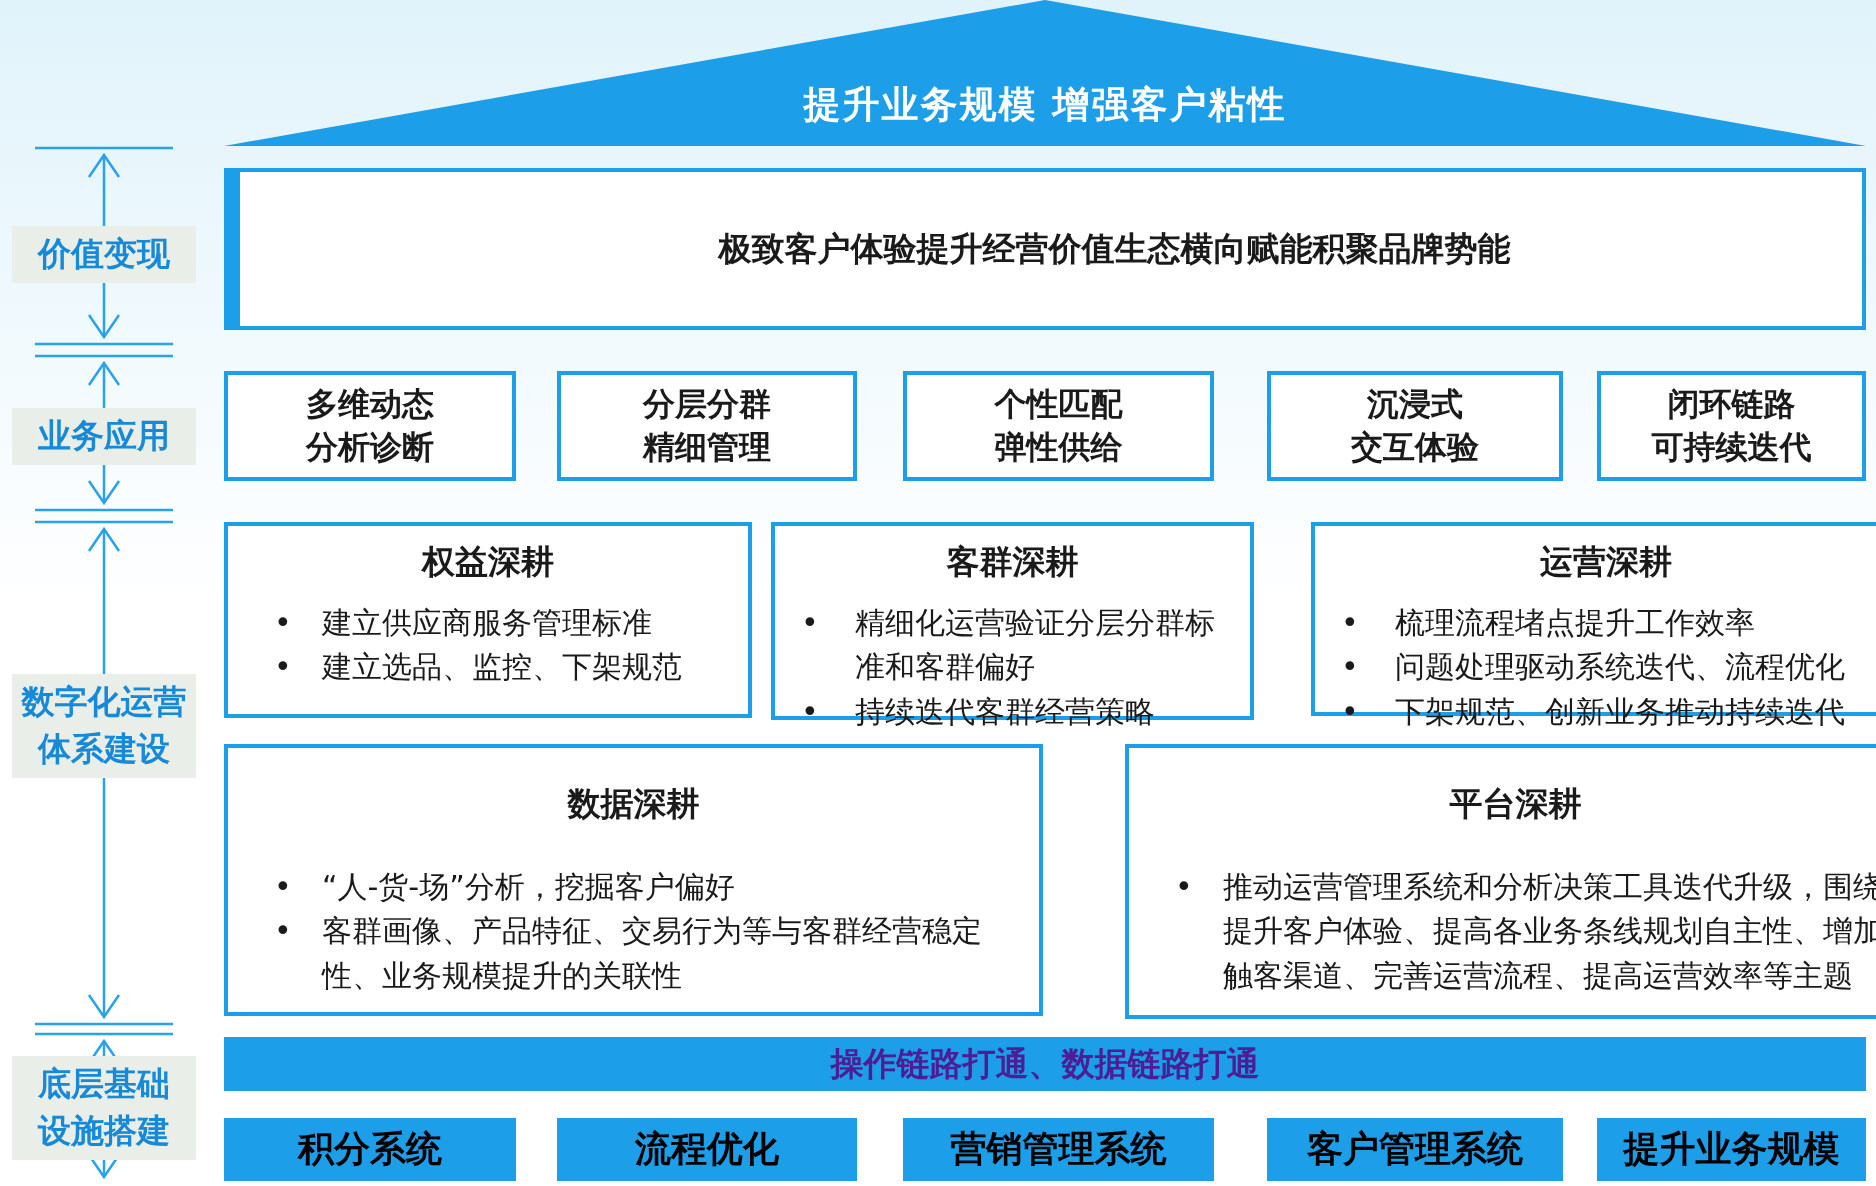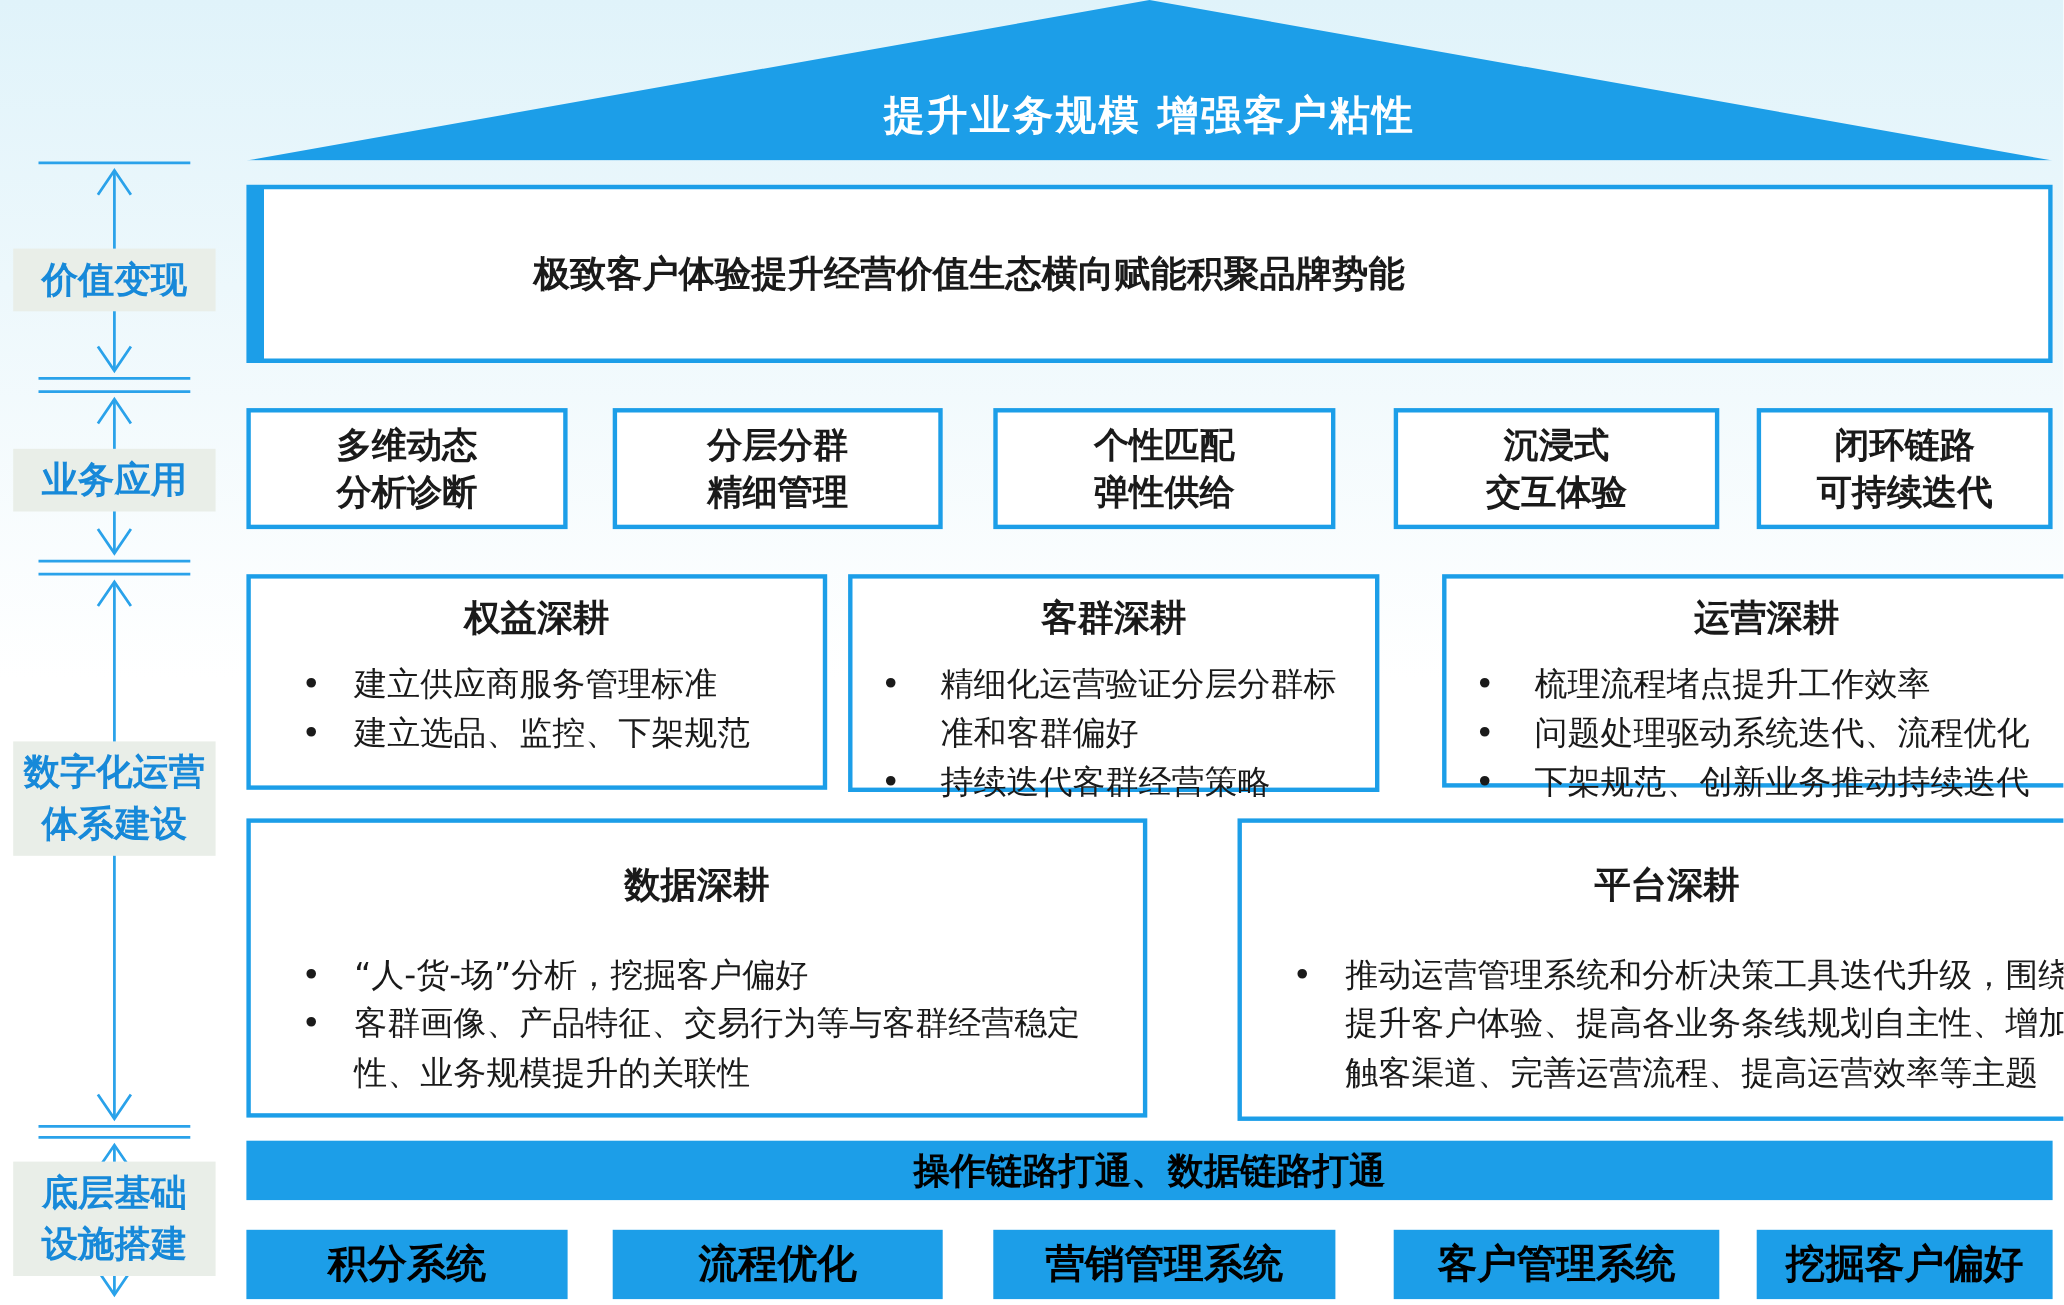--- a/index.html
+++ b/index.html
@@ -14,38 +14,38 @@
   .roof-text{position:absolute;left:0;right:0;bottom:16px;text-align:center;color:#fff;
         font-size:37px;font-weight:bold;letter-spacing:2px;}
   
   .varrow{position:absolute;left:29px;z-index:1;}
   .varrow line,.varrow polyline{stroke:#2AA2EA;stroke-width:2.5;fill:none;}
   .side-label{position:absolute;left:12px;width:184px;z-index:2;background:#E9EEE8;color:#1789D9;
         font-weight:bold;font-size:33px;line-height:1.42;text-align:center;white-space:pre-line;padding:5px 0;}
   
   .value-box{position:absolute;left:224px;top:168px;width:1642px;height:162px;background:#fff;
         border:4px solid #1C9EE8;border-left:16px solid #1C9EE8;box-sizing:border-box;
-        display:flex;align-items:center;justify-content:flex-start;
+        display:flex;align-items:center;justify-content:center;
         padding:0 118px 0 245px;font-size:33px;font-weight:bold;}
   
   .app-box{position:absolute;top:371px;height:110px;background:#fff;border:4px solid #1C9EE8;
         box-sizing:border-box;display:flex;align-items:center;justify-content:center;
         text-align:center;font-size:32px;font-weight:bold;line-height:1.35;white-space:pre-line;}
   
   .card{position:absolute;background:#fff;border:4px solid #1C9EE8;box-sizing:border-box;}
   .card-title{text-align:center;font-size:33px;font-weight:bold;margin:14px 0 16px;}
   .card-title.big-gap{margin:34px 0 38px;}
   .bullets{font-size:30px;line-height:1.48;}
   .bullet{position:relative;padding-left:94px;padding-right:18px;}
   .bullet::before{content:"\2022";position:absolute;left:46px;top:0;}
   .tight .bullet{padding-left:80px;}
   .tight .bullet::before{left:26px;}
   
   .found-bar{position:absolute;left:224px;top:1037px;width:1642px;height:54px;background:#1C9EE8;
-        color:#000000;display:flex;align-items:center;justify-content:center;font-size:33px;font-weight:bold;}
+        color:#4c1d95;display:flex;align-items:center;justify-content:center;font-size:33px;font-weight:bold;}
   .sys-box{position:absolute;top:1118px;height:63px;background:#1C9EE8;color:#000000;
         display:flex;align-items:center;justify-content:center;font-size:36px;font-weight:bold;}
 </style>
 </head>
 <body>
 
 <div class="stage">
 
   <div class="roof">
     <div class="roof-text">提升业务规模 增强客户粘性</div>
@@ -142,15 +142,15 @@
   </div>
 
   <div class="found-bar">
     <span>操作链路打通、数据链路打通</span>
   </div>
 
   <div class="sys-box" style="left:224px;width:292px">积分系统</div>
   <div class="sys-box" style="left:557px;width:300px">流程优化</div>
   <div class="sys-box" style="left:903px;width:311px">营销管理系统</div>
   <div class="sys-box" style="left:1267px;width:296px">客户管理系统</div>
-  <div class="sys-box" style="left:1597px;width:269px">挖掘客户偏好</div>
+  <div class="sys-box" style="left:1597px;width:269px">提升业务规模</div>
 
 </div>
 
 </body></html>

